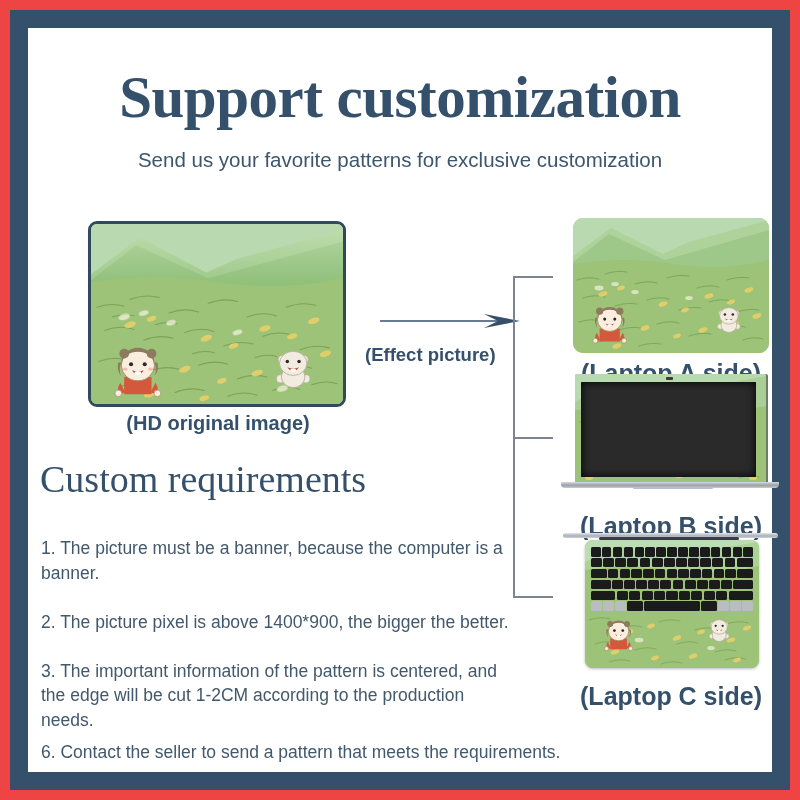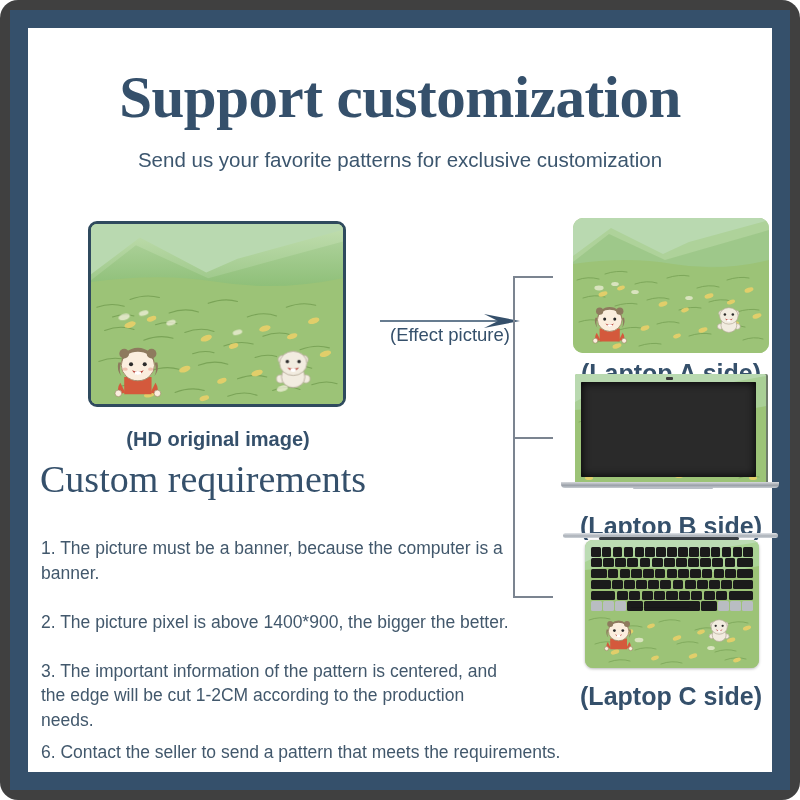--- a/index.html
+++ b/index.html
@@ -3,23 +3,22 @@
 <meta charset="utf-8">
 <style>
   html,body{margin:0;padding:0;}
   body{
     width:800px;height:800px;overflow:hidden;
     background:#ffffff;
     font-family:"Liberation Sans", sans-serif;
   }
   #page{
     position:relative;width:800px;height:800px;
-    background:#404040;
+    background:#ef4444;
     box-sizing:border-box;
-    border-radius:18px;
   }
   
   #frame{
     position:absolute;left:10px;top:10px;
     width:780px;height:780px;
     border:18px solid #35506b;
     box-sizing:border-box;
     background:#ffffff;
   }
   #inner{
@@ -54,31 +53,31 @@
     width:258px;height:186px;
     border:3px solid #2f4a5e;
     border-radius:9px;
     overflow:hidden;
     box-sizing:border-box;
     background:#9bbf72;
   }
   .hd-caption{
     position:absolute;left:40px;top:384px;width:300px;
     text-align:center;
-    font-size:20px;font-weight:bold;color:#35506b;margin-top:16px;
+    font-size:20px;font-weight:bold;color:#35506b;
   }
 
   
   .arrow-wrap{
     position:absolute;left:352px;top:282px;width:140px;height:22px;
   }
   .arrow-caption{
-    position:absolute;left:337px;top:296px;width:170px;
-    text-align:center;
-    font-size:18.5px;font-weight:normal;color:#35506b;
+    position:absolute;left:337px;top:316px;width:170px;
+    text-align:left;
+    font-size:18.5px;font-weight:bold;color:#35506b;
     white-space:nowrap;
   }
 
   
   .bracket{
     position:absolute;left:485px;top:248px;
     width:40px;height:322px;
     border-left:2px solid #7b8490;
     border-top:2px solid #7b8490;
     border-bottom:2px solid #7b8490;

